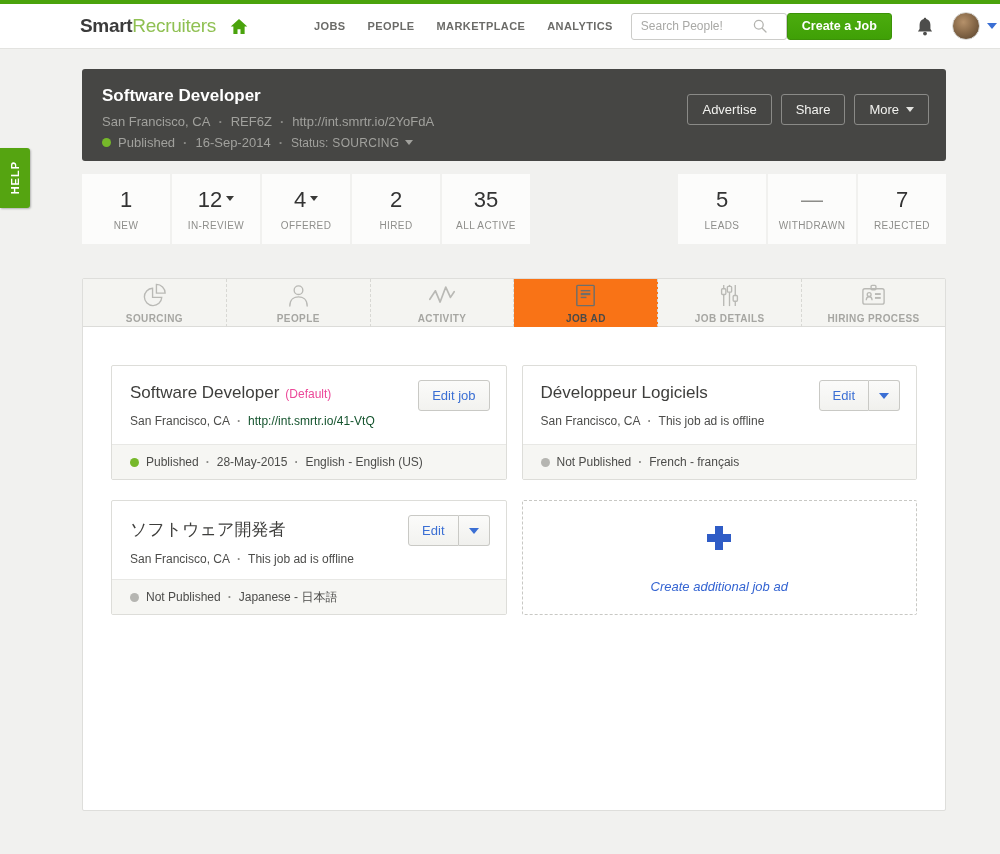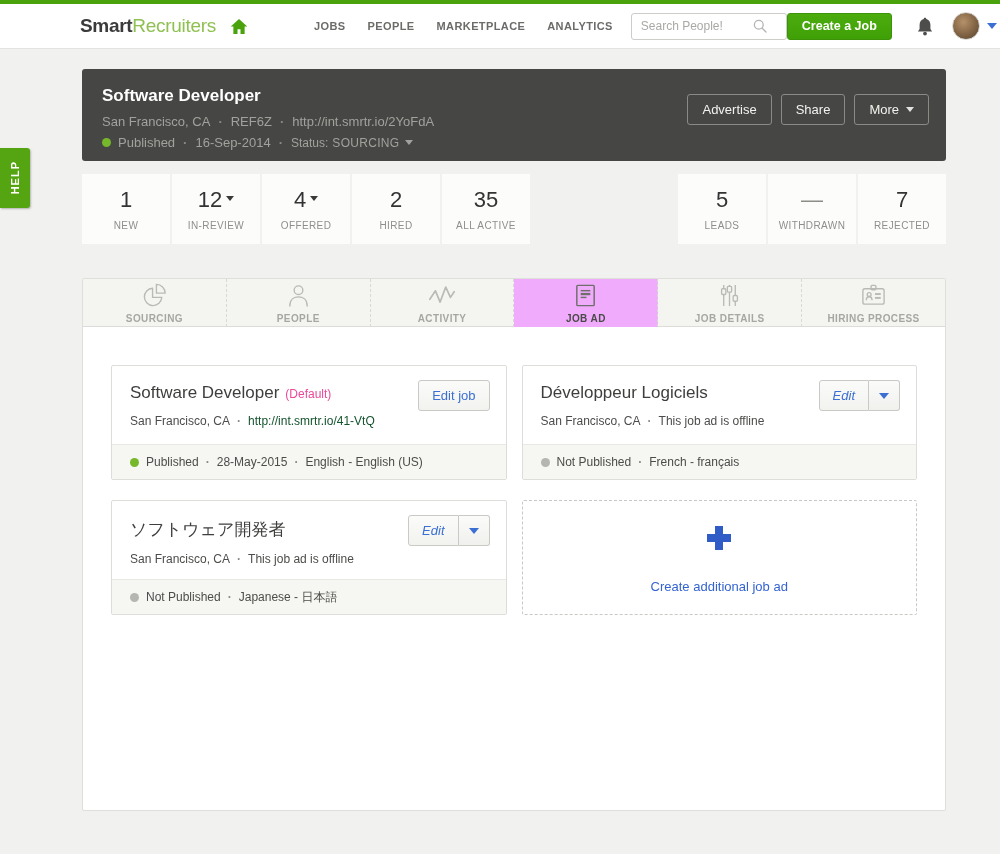--- a/index.html
+++ b/index.html
@@ -104,57 +104,57 @@
     margin-top:34px; background:#fff; border:1px solid #deded b;
     border:1px solid #dededb; height:533px; border-radius:2px;
   }
   .tabs { display:flex; height:48px; }
   .tab {
     flex:1; display:flex; flex-direction:column; align-items:center; justify-content:center;
     gap:4px; background:#f4f4f1; border-bottom:1px solid #dcdcd9; border-right:1px dashed #d8d8d4;
     cursor:pointer;
   }
   .tab:last-child { border-right:none; }
-  .tab.active { background:#f0abfc; border-bottom:1px solid transparent;justify-content:center; }
+  .tab.active { background:#f97316; border-bottom:1px solid transparent;justify-content:center; }
   .tab-lbl { font-size:10px; font-weight:bold; color:#a6a6a2; letter-spacing:0.4px; }
   .tab.active .tab-lbl { color:#4a4a48; }
   .tab svg { display:block; }
   
   .cards { padding:38px 28px 0 28px; display:grid; grid-template-columns:1fr 1fr; column-gap:15px; row-gap:20px; }
   .card { border:1px solid #ddddd9; border-radius:2px; background:#fff; height:115px; display:flex; flex-direction:column; }
   .card-body { padding:17px 18px 0 18px; flex:1; position:relative; }
   .card-title-row { display:flex; align-items:flex-start; }
   .card-title { font-size:17px; color:#3e3e3c; }
   .card-suffix { font-size:12px; color:#ec4899; margin-left:6px; margin-top:4px; }
   .card-line { margin-top:11px; font-size:12px; color:#4c4c4a; display:flex; align-items:center; }
   .card-line .sep::before { margin:0 7px; }
   .card-link { color:#14532d; text-decoration:none; cursor:pointer; }
   .card-btns { position:absolute; right:16px; top:14px; display:flex; }
   .edit-btn {
     background:linear-gradient(#fbfbfa,#f2f2ef); border:1px solid #c9c9c5; border-radius:3px;
     color:#3b6fd4; font-size:13px; padding:7px 13px; cursor:pointer; font-family:"Liberation Sans", sans-serif;
   }
-  .split .edit-btn { border-radius:3px 0 0 3px;font-style:italic; }
+  .split .edit-btn { border-radius:3px 0 0 3px; }
   .split-caret-btn {
     background:linear-gradient(#fbfbfa,#f0f0ed); border:1px solid #c9c9c5; border-left:none;
     border-radius:0 3px 3px 0; padding:0 10px; cursor:pointer; display:flex; align-items:center;
   }
   .blue-caret {
     width:0; height:0;
     border-left:5px solid transparent; border-right:5px solid transparent; border-top:6px solid #3b6fd4;
   }
   .card-footer {
     background:#f6f6f3; border-top:1px solid #e8e8e5; padding:0 18px; height:35px;
     display:flex; align-items:center; font-size:12px; color:#4c4c4a;
   }
   .card-footer .sep::before { margin:0 7px; }
   
   .create-box {
     border:1px dashed #c8c8c4; border-radius:2px; height:115px; cursor:pointer;
-    display:flex; flex-direction:column; align-items:center; justify-content:center; gap:24px;
+    display:flex; flex-direction:column; align-items:center; justify-content:center; gap:24px;font-style:italic;
   }
   .create-lbl { font-size:13px; color:#3464d2; }
 </style>
 </head>
 <body>
 
 <div class="top-strip"></div>
 <div class="topbar">
   <div class="logo"><span>Smart</span><span class="lt2">Recruiters</span></div>
   <span class="home-icon">

